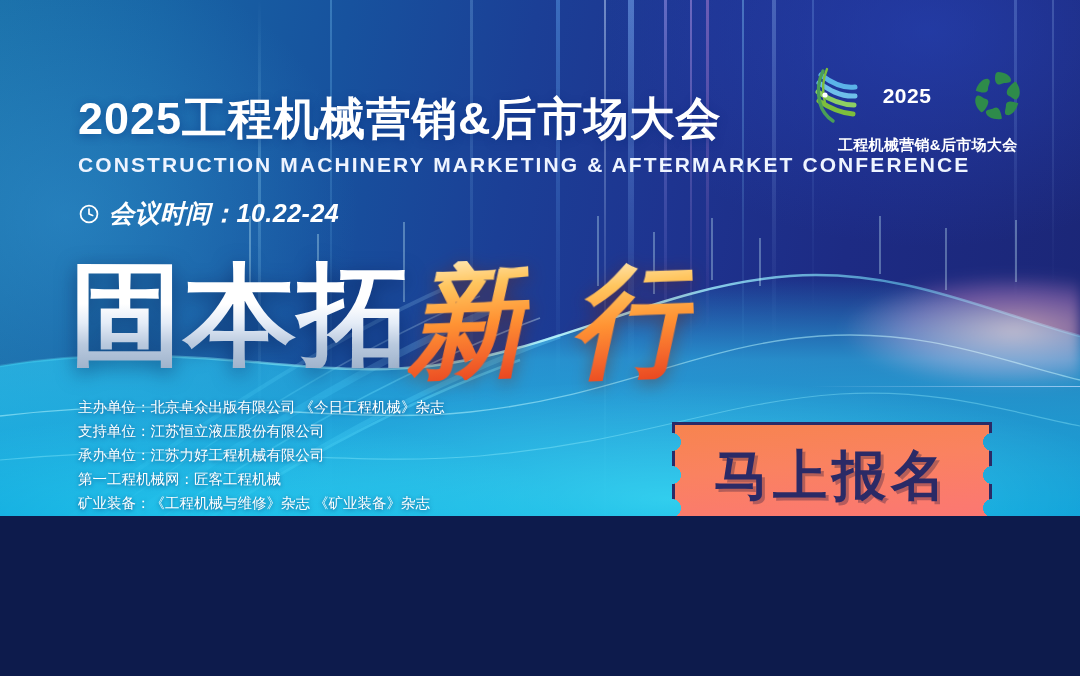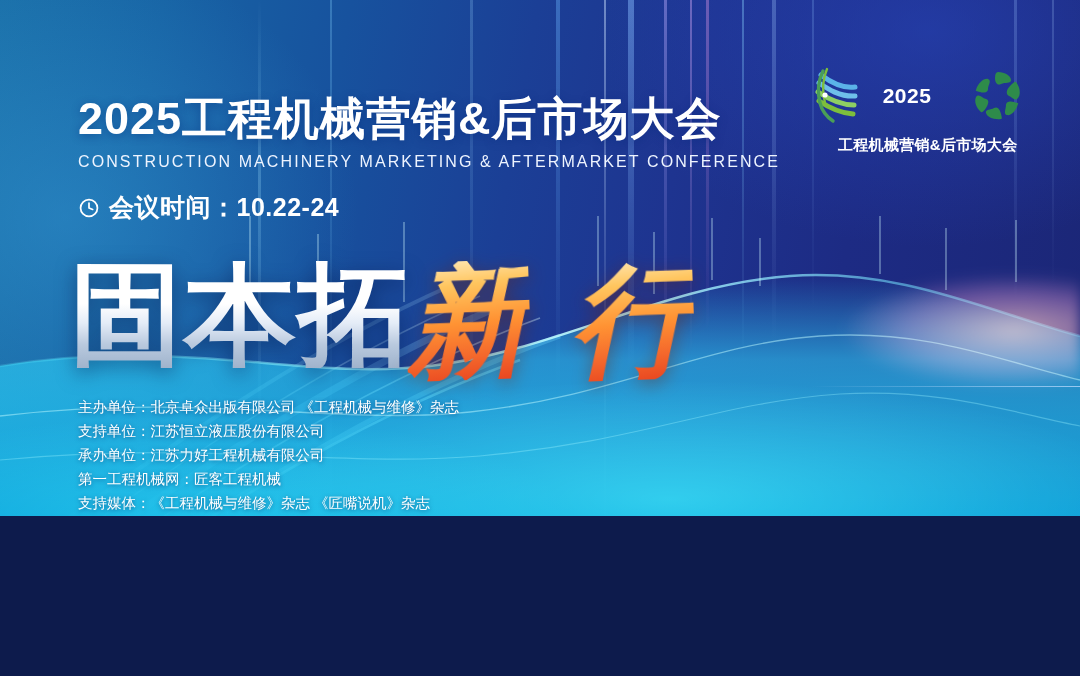--- a/index.html
+++ b/index.html
@@ -46,26 +46,26 @@
     background:linear-gradient(90deg,rgba(150,200,255,0),rgba(190,220,255,.75));
   }
 
   
   .header{position:absolute;left:78px;top:96px;}
   .title-cn{
     font-size:45px;font-weight:700;color:#fff;letter-spacing:1px;line-height:1;
     white-space:nowrap;text-shadow:0 2px 10px rgba(0,40,120,.45);
   }
   .title-en{
-    margin-top:12px;font-size:16px;color:#eef4ff;letter-spacing:2.1px;
-    white-space:nowrap;font-weight:400;
+    margin-top:12px;font-size:21px;color:#eef4ff;letter-spacing:2.1px;
+    white-space:nowrap;font-weight:700;
   }
   .datebar{display:flex;align-items:center;gap:9px;margin-top:20px;}
   .clock-icon{width:22px;height:22px;display:block;flex:none;}
-  .date-text{font-size:25px;font-weight:700;color:#fff;letter-spacing:.5px;white-space:nowrap;}
+  .date-text{font-size:25px;font-weight:700;color:#fff;letter-spacing:.5px;white-space:nowrap;font-style:italic;}
 
   
   .logo{position:absolute;left:838px;top:58px;width:160px;}
   .logo-row{display:flex;align-items:center;justify-content:center;gap:20px;height:74px;}
   .logo-mark{width:52px;height:60px;flex:none;}
   .logo-year{font-size:21px;font-weight:700;color:#fff;letter-spacing:.5px;line-height:1;}
   .logo-div{width:1.5px;height:40px;background:#fff;opacity:.95;}
   .logo-ring{width:54px;height:54px;flex:none;}
   .logo-caption{
     margin-top:4px;text-align:center;font-size:15px;font-weight:700;color:#fff;
@@ -245,21 +245,24 @@
   </div>
 
   <div class="headline">
     <span class="hl-white">固本拓</span>
     <span class="hl-accent">新</span>
     <span class="hl-gap"></span>
     <span class="hl-accent">行</span>
   </div>
 
   <div class="credits">
-    <div class="credit-line">主办单位：北京卓众出版有限公司 《工程机械与维修》杂志</div>
+    <div class="credit-line">主办单位：北京卓众出版有限公司 《今日工程机械》杂志</div>
     <div class="credit-line">支持单位：江苏恒立液压股份有限公司</div>
     <div class="credit-line">承办单位：江苏力好工程机械有限公司</div>
     <div class="credit-line">第一工程机械网：匠客工程机械</div>
-    <div class="credit-line">支持媒体：《工程机械与维修》杂志 《匠嘴说机》杂志</div>
-  </div>
-
+    <div class="credit-line">矿业装备：《工程机械与维修》杂志 《矿业装备》杂志</div>
+  </div>
+
+  <div class="ticket">
+    <span class="ticket-label">马上报名</span>
+  </div>
 
 </div>
 
 </body></html>

